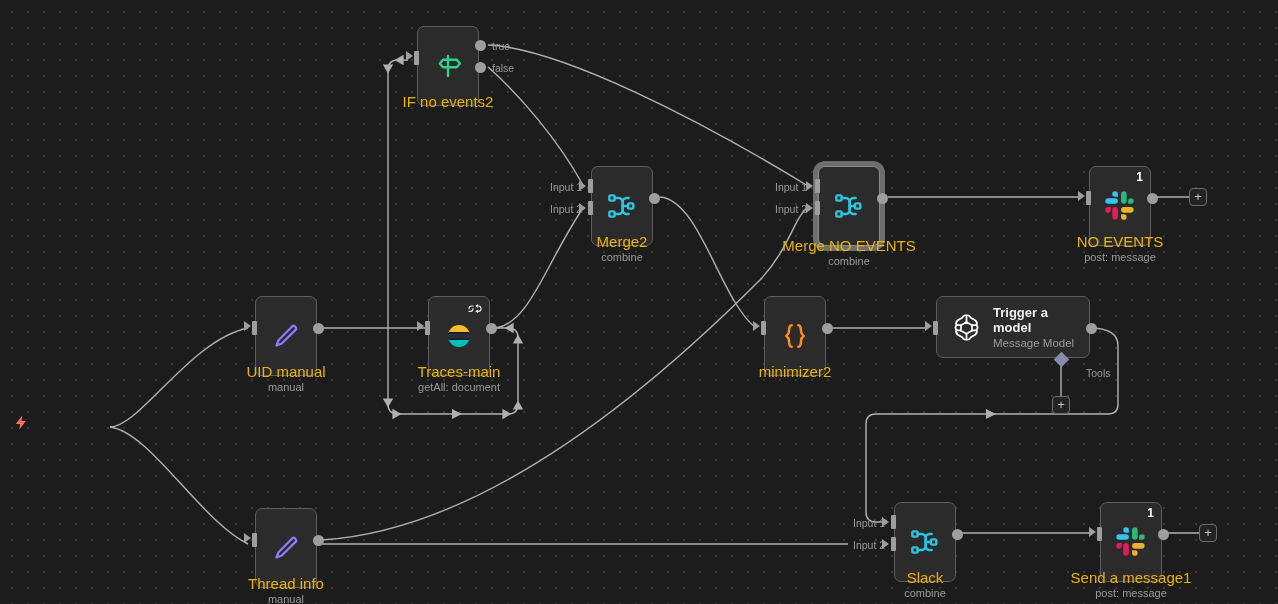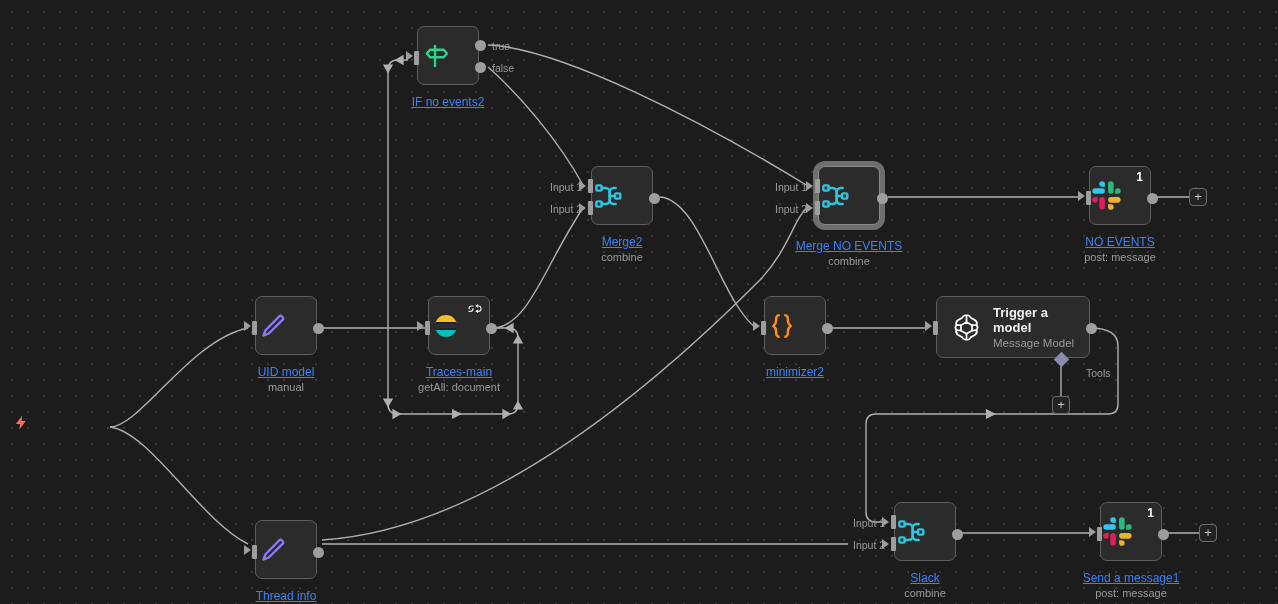--- a/index.html
+++ b/index.html
@@ -15,49 +15,48 @@
     background-color: #1c1c1c;
     background-image: radial-gradient(circle, #3a3a3a 1px, transparent 1.2px);
     background-size: 16px 16px;
     background-position: 4px 4px;
   }
   #edges { position: absolute; left: 0; top: 0; width: 1278px; height: 604px; pointer-events: none; }
 
   
   .node {
     position: absolute;
-    width: 62px; height: 59px;
+    width: 62px; height: 80px;
     background: #2b2b2b;
     border: 1px solid #5d5d5d;
     border-radius: 7px;
-    display: flex; align-items: center; 
+    display: flex; align-items: center; justify-content: center;
   }
   .node.selected {
     border: 1px solid #8a8a8a;
     box-shadow: 0 0 0 5px #6e6e6e;
   }
   .node.trigger { border-radius: 28px 7px 7px 28px; width: 62px; }
   .node.wide {
     width: 154px; height: 62px;
     justify-content: flex-start;
     padding-left: 12px;
     gap: 10px;
   }
   .node-icon { width: 34px; height: 34px; display: flex; align-items: center; justify-content: center; flex: 0 0 auto; }
 
   .node-label {
     position: absolute;
     top: 68px; left: 50%;
     transform: translateX(-50%);
     white-space: nowrap;
-    color: #3b82f6;
-    font-size: 12px;
+    color: #eab308;
+    font-size: 15px;
     text-align: center;
     line-height: 14px;
-    text-decoration: underline;
   }
   .node-sublabel {
     position: absolute;
     top: 84px; left: 50%;
     transform: translateX(-50%);
     white-space: nowrap;
     color: #9a9a9a;
     font-size: 11px;
     text-align: center;
   }
@@ -197,21 +196,21 @@
 
   <div class="node" style="left:255px; top:296px;">
     <div class="in-arrow" style="left:-12px; top:24px;"></div>
     <div class="in-port" style="left:-4px; top:24px;"></div>
     <div class="node-icon">
       <svg width="30" height="30" viewBox="0 0 24 24" fill="none" stroke="#8e7cff" stroke-width="1.8" stroke-linecap="round" stroke-linejoin="round">
         <path d="M17.5 3.8 a2.6 2.6 0 0 1 2.7 2.7 L8.6 18 L4.4 19.6 L6 15.4 Z"></path>
       </svg>
     </div>
     <div class="out-port" style="left:57px; top:26px;"></div>
-    <div class="node-label">UID model</div>
+    <div class="node-label">UID manual</div>
     <div class="node-sublabel">manual</div>
   </div>
 
   <div class="node" style="left:428px; top:296px;">
     <div class="in-arrow" style="left:-12px; top:24px;"></div>
     <div class="in-port" style="left:-4px; top:24px;"></div>
     <div class="retry-icon">
       <svg width="16" height="12" viewBox="0 0 24 16" fill="none" stroke="#e8e8e8" stroke-width="1.7" stroke-linecap="round">
         <path d="M3 6 a4 4 0 0 1 4-4 h2"></path>
           <path d="M9 6 a4 4 0 0 1-4 4 h-2"></path>
@@ -232,21 +231,21 @@
           <rect x="2" y="12" width="28" height="1.6" fill="#1c1c1c"></rect>
           <rect x="2" y="18.4" width="28" height="1.6" fill="#1c1c1c"></rect>
         </g>
       </svg>
     </div>
     <div class="out-port" style="left:57px; top:26px;"></div>
     <div class="node-label">Traces-main</div>
     <div class="node-sublabel">getAll: document</div>
   </div>
 
-  <div class="node" style="left:255px; top:520px;">
+  <div class="node" style="left:255px; top:508px;">
     <div class="in-arrow" style="left:-12px; top:24px;"></div>
     <div class="in-port" style="left:-4px; top:24px;"></div>
     <div class="node-icon">
       <svg width="30" height="30" viewBox="0 0 24 24" fill="none" stroke="#8e7cff" stroke-width="1.8" stroke-linecap="round" stroke-linejoin="round">
         <path d="M17.5 3.8 a2.6 2.6 0 0 1 2.7 2.7 L8.6 18 L4.4 19.6 L6 15.4 Z"></path>
       </svg>
     </div>
     <div class="out-port" style="left:57px; top:26px;"></div>
     <div class="node-label">Thread info</div>
     <div class="node-sublabel">manual</div>

